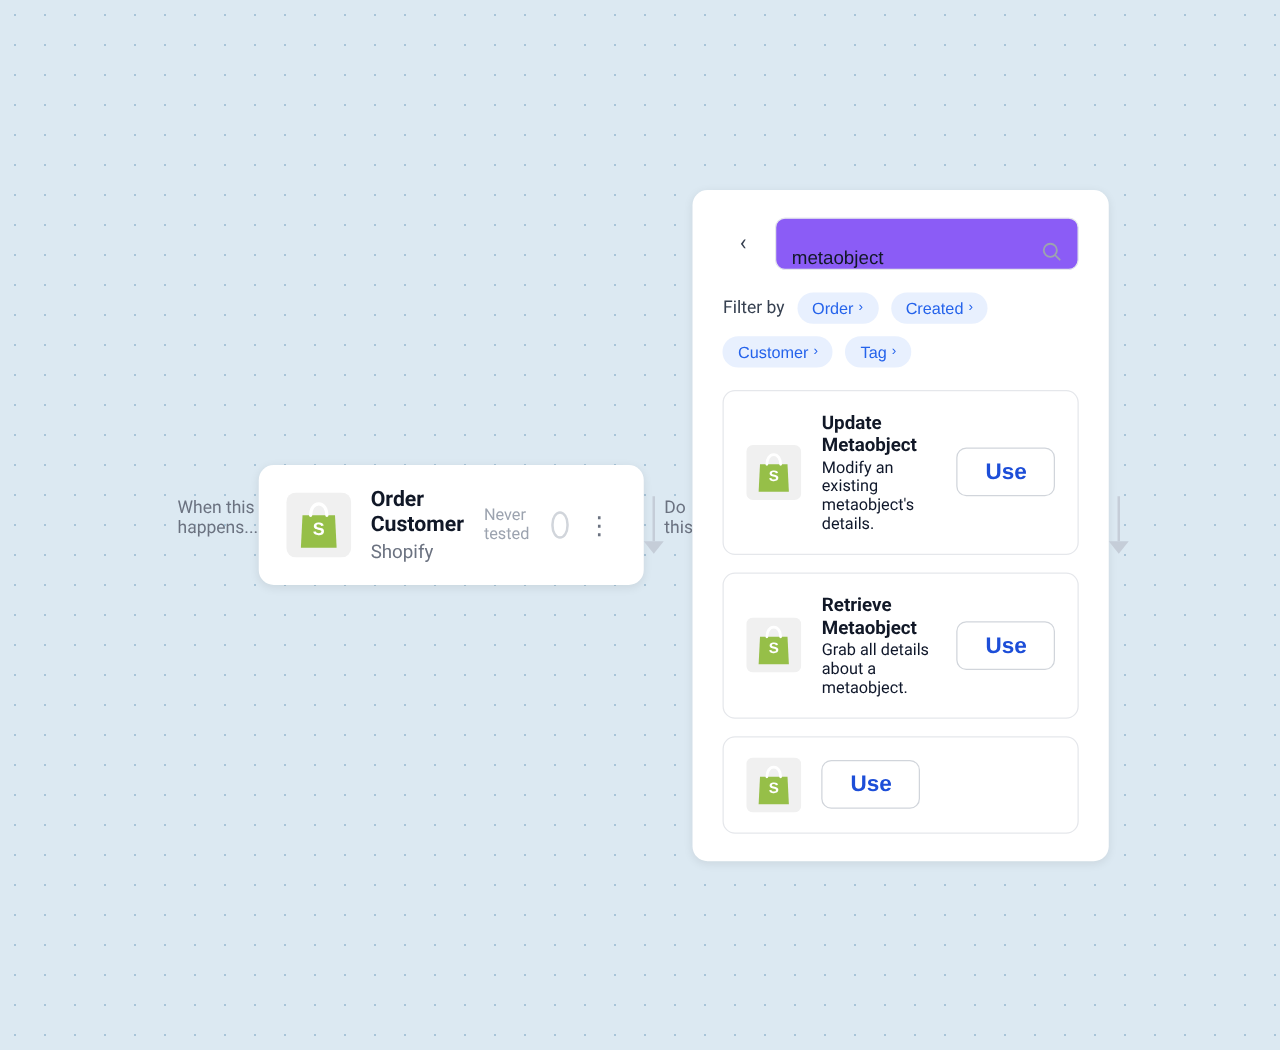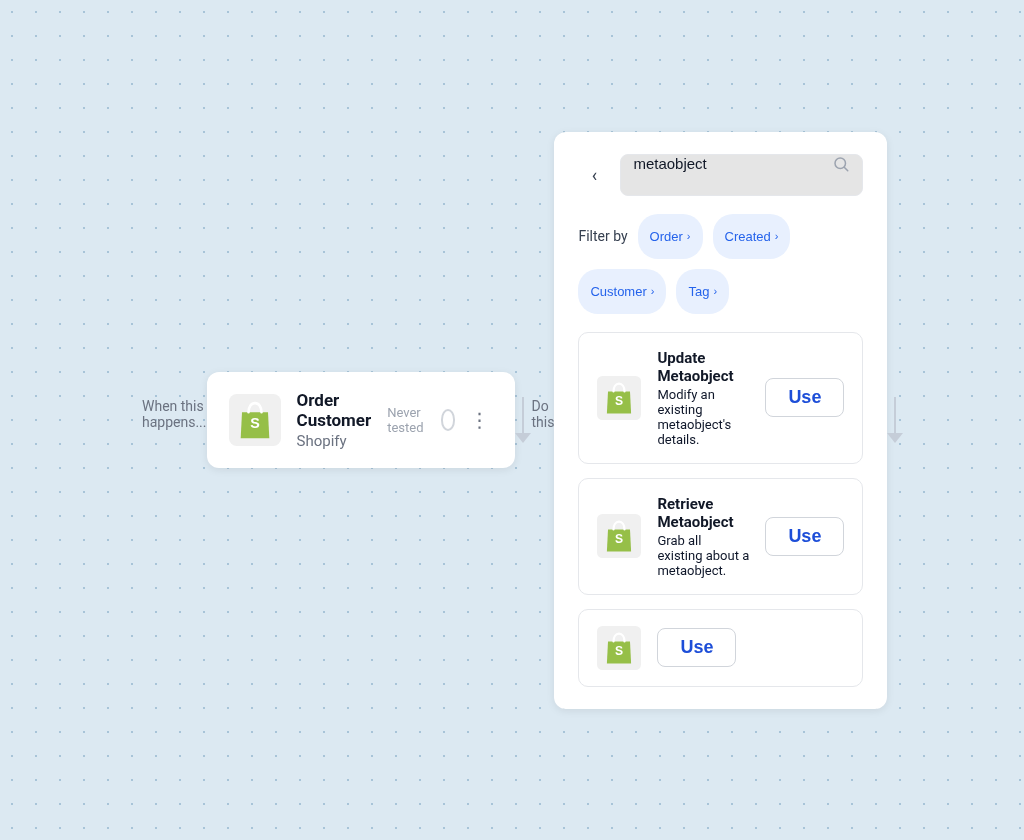--- a/index.html
+++ b/index.html
@@ -141,24 +141,24 @@
       font-size: 18px;
       flex-shrink: 0;
     }
 
     .search-input-wrapper {
       flex: 1;
       position: relative;
       border: 1.5px solid #e5e7eb;
       border-radius: 8px;
       display: flex;
-      align-items: flex-start;
+      align-items: flex-end;
       padding: 0 12px;
       height: 42px;
-      background: #e5e5e5;
+      background: #8b5cf6;
     }
 
     .search-input {
       flex: 1;
       border: none;
       outline: none;
       font-size: 15px;
       color: #111827;
       background: transparent;
     }
@@ -180,21 +180,21 @@
 
     .filter-label {
       font-size: 14px;
       color: #374151;
     }
 
     .filter-chip {
       display: flex;
       align-items: center;
       gap: 4px;
-      padding: 15px 12px;
+      padding: 5px 12px;
       border-radius: 20px;
       background: #e8f0fe;
       color: #2563eb;
       font-size: 13px;
       font-weight: 500;
       cursor: pointer;
       border: none;
       text-align: right;
     }
 
@@ -346,21 +346,21 @@
 
       <div class="action-item">
         <svg class="action-item-logo" viewBox="0 0 80 80" xmlns="http://www.w3.org/2000/svg">
           <rect width="80" height="80" rx="10" fill="#f0f0f0"></rect>
           <path d="M20 28 L18 68 L62 68 L60 28 Z" fill="#96bf48"></path>
           <path d="M30 28 C30 20 34 14 40 14 C46 14 50 20 50 28" fill="none" stroke="#fff" stroke-width="4" stroke-linecap="round"></path>
           <text x="40" y="52" font-size="22" font-weight="bold" fill="white" text-anchor="middle" font-family="Arial">S</text>
         </svg>
         <div class="action-item-info">
           <div class="action-item-title">Retrieve Metaobject</div>
-          <div class="action-item-desc">Grab all existing about a metaobject.</div>
+          <div class="action-item-desc">Grab all details about a metaobject.</div>
         </div>
         <button class="use-btn">Use</button>
       </div>
 
       <div class="action-item">
         <svg class="action-item-logo" viewBox="0 0 80 80" xmlns="http://www.w3.org/2000/svg">
           <rect width="80" height="80" rx="10" fill="#f0f0f0"></rect>
           <path d="M20 28 L18 68 L62 68 L60 28 Z" fill="#96bf48"></path>
           <path d="M30 28 C30 20 34 14 40 14 C46 14 50 20 50 28" fill="none" stroke="#fff" stroke-width="4" stroke-linecap="round"></path>
           <text x="40" y="52" font-size="22" font-weight="bold" fill="white" text-anchor="middle" font-family="Arial">S</text>

